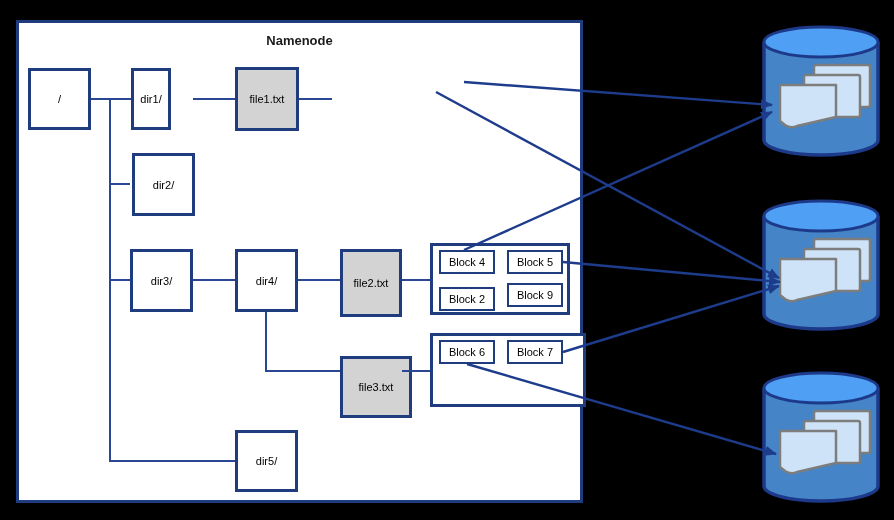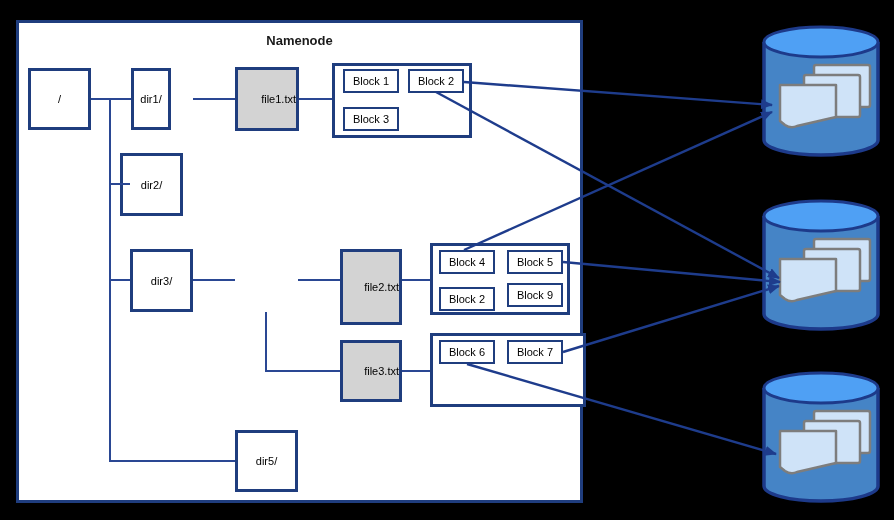--- a/index.html
+++ b/index.html
@@ -11,21 +11,21 @@
   html,body{margin:0;padding:0;background:var(--background);}
   .stage{position:relative;width:894px;height:520px;background:var(--background);
          font-family:"Liberation Sans",sans-serif;overflow:hidden;}
   .panel{position:absolute;left:16px;top:20px;width:567px;height:483px;
          background:var(--panel-fill);border:3px solid var(--box-border);box-sizing:border-box;}
   .title{position:absolute;left:16px;top:33px;width:567px;text-align:center;
          font-size:13px;font-weight:bold;color:var(--title-text);}
   .node{position:absolute;display:flex;align-items:center;justify-content:center;
         background:var(--box-fill);border:3px solid var(--box-border);box-sizing:border-box;
         font-size:11px;color:var(--text);}
-  .node.file{background:var(--file-fill);justify-content:flex-end;}
+  .node.file{background:var(--file-fill);}
   .container{position:absolute;background:var(--box-fill);border:3px solid var(--box-border);
         box-sizing:border-box;}
   .block{position:absolute;width:56px;height:24px;display:flex;align-items:center;justify-content:center;
         background:var(--box-fill);border:2px solid var(--box-border);box-sizing:border-box;
         font-size:11px;color:var(--text);}
   .overlay{position:absolute;left:0;top:0;pointer-events:none;}
   .tree-line{stroke:var(--line);stroke-width:2;fill:none;}
   .arrow-line{stroke:var(--arrow);stroke-width:2.4;fill:none;}
   #ah path{fill:var(--arrow);}
   .cylinder{position:absolute;}
@@ -46,52 +46,44 @@
   </div>
 
   <div class="node" style="left:131px;top:68px;width:40px;height:62px">
     <span>dir1/</span>
   </div>
 
   <div class="node file" style="left:235px;top:67px;width:64px;height:64px">
     <span>file1.txt</span>
   </div>
 
-  <div class="node" style="left:120px;top:153px;width:63px;height:63px">
+  <div class="node" style="left:132px;top:153px;width:63px;height:63px">
     <span>dir2/</span>
   </div>
 
   <div class="node" style="left:130px;top:249px;width:63px;height:63px">
     <span>dir3/</span>
   </div>
 
+  <div class="node" style="left:235px;top:249px;width:63px;height:63px">
+    <span>dir4/</span>
+  </div>
 
-  <div class="node file" style="left:340px;top:249px;width:62px;height:76px">
+  <div class="node file" style="left:340px;top:249px;width:62px;height:68px">
     <span>file2.txt</span>
   </div>
 
-  <div class="node file" style="left:340px;top:340px;width:62px;height:62px">
+  <div class="node file" style="left:340px;top:356px;width:72px;height:62px">
     <span>file3.txt</span>
   </div>
 
   <div class="node" style="left:235px;top:430px;width:63px;height:62px">
     <span>dir5/</span>
   </div>
 
-  <div class="container" style="left:332px;top:63px;width:140px;height:75px">
-    <div class="block" style="left:8px;top:3px">
-      <span>Block 1</span>
-    </div>
-    <div class="block" style="left:73px;top:3px">
-      <span>Block 2</span>
-    </div>
-    <div class="block" style="left:8px;top:41px">
-      <span>Block 3</span>
-    </div>
-  </div>
 
   <div class="container" style="left:430px;top:243px;width:140px;height:72px">
     <div class="block" style="left:6px;top:4px">
       <span>Block 4</span>
     </div>
     <div class="block" style="left:74px;top:4px">
       <span>Block 5</span>
     </div>
     <div class="block" style="left:6px;top:41px">
       <span>Block 2</span>

